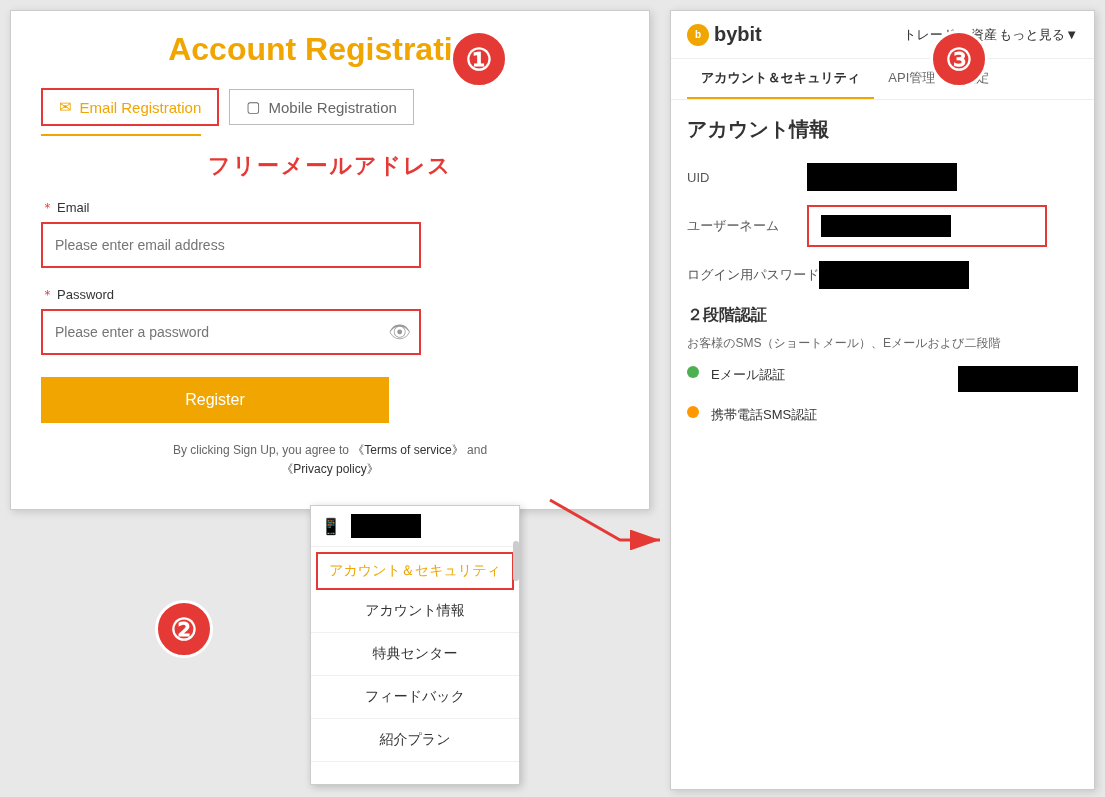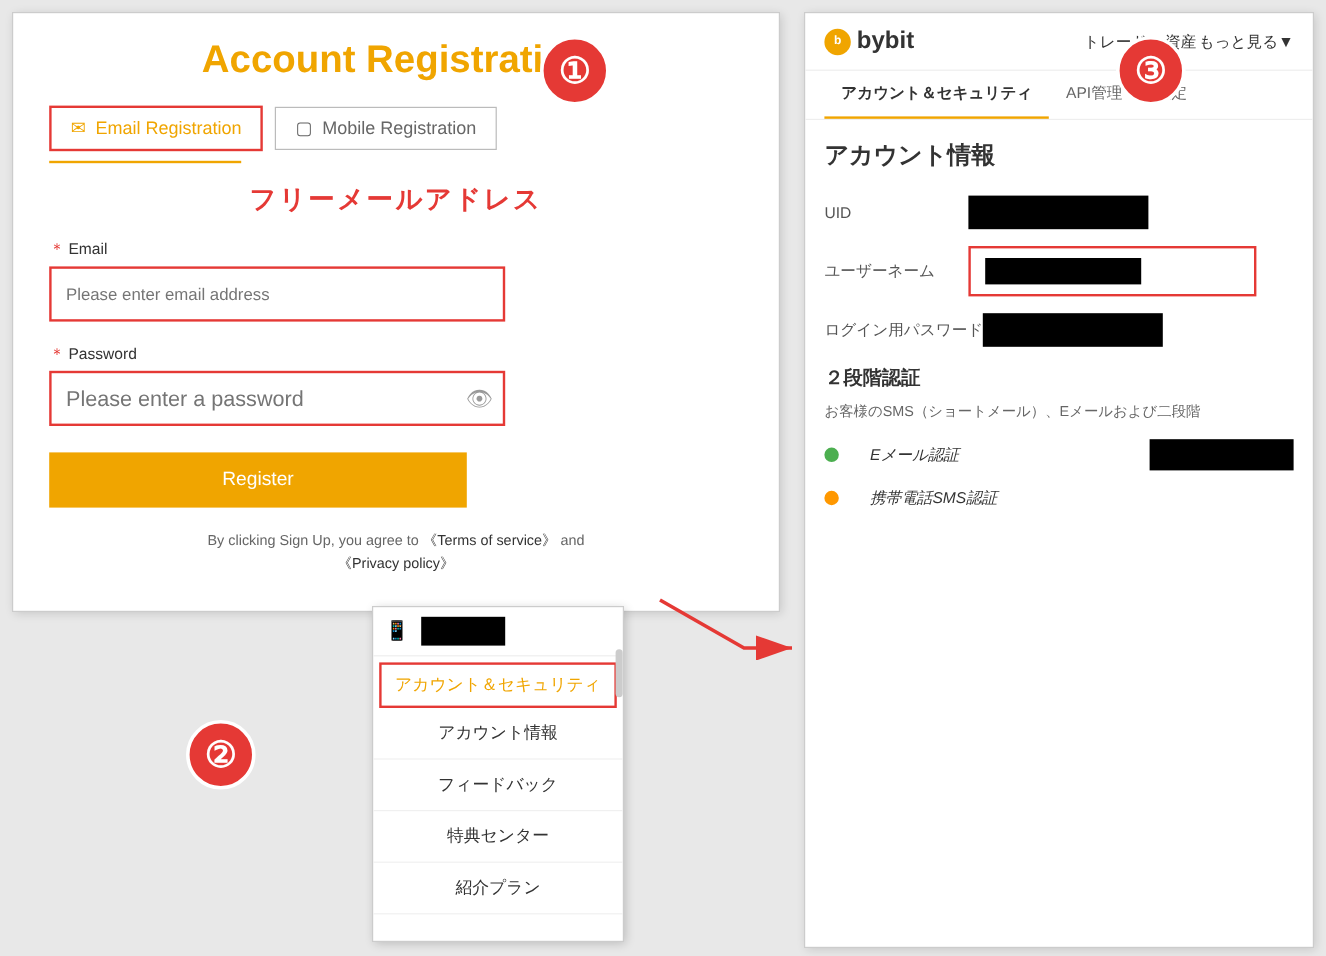--- a/index.html
+++ b/index.html
@@ -106,21 +106,21 @@
       position: relative;
       width: 380px;
       margin-bottom: 22px;
     }
 
     .password-wrapper input {
       width: 100%;
       height: 46px;
       border: 2px solid #e53935;
       padding: 0 40px 0 12px;
-      font-size: 18px;
+      font-size: 14px;
       color: #0f172a;
       outline: none;
     }
 
     .eye-icon {
       position: absolute;
       right: 10px;
       top: 50%;
       transform: translateY(-50%);
       cursor: pointer;
@@ -380,24 +380,22 @@
 
     .two-factor-desc {
       font-size: 12px;
       color: #666;
       margin-bottom: 14px;
       line-height: 1.5;
     }
 
     .auth-row {
       display: flex;
-      align-items: center;
       margin-bottom: 14px;
-      gap: 26px;
-      font-style: italic;
+      gap: 12px;
     }
 
     .auth-dot {
       width: 12px;
       height: 12px;
       border-radius: 50%;
     }
 
     .dot-green { background: #4caf50; }
     .dot-yellow { background: #ff9800; }
@@ -478,22 +476,22 @@
 <div class="panel-menu">
   <div class="menu-top-bar">
     <span class="phone-icon">📱</span>
     <div class="menu-avatar-black"></div>
     <div class="menu-scrollbar"></div>
   </div>
   <div class="menu-highlight-item">
     <span>アカウント＆セキュリティ</span>
   </div>
   <div class="menu-item">アカウント情報</div>
+  <div class="menu-item">特典センター</div>
   <div class="menu-item">フィードバック</div>
-  <div class="menu-item">特典センター</div>
   <div class="menu-item">紹介プラン</div>
 </div>
 
 <svg class="arrow-annotation" viewBox="0 0 140 60">
   <defs>
     <marker id="arrowhead" markerWidth="10" markerHeight="7" refX="10" refY="3.5" orient="auto">
       <polygon points="0 0, 10 3.5, 0 7" fill="#e53935"></polygon>
     </marker>
   </defs>
   <path d="M 10 10 L 80 50 L 120 50" stroke="#e53935" stroke-width="3" fill="none" marker-end="url(#arrowhead)"></path>

